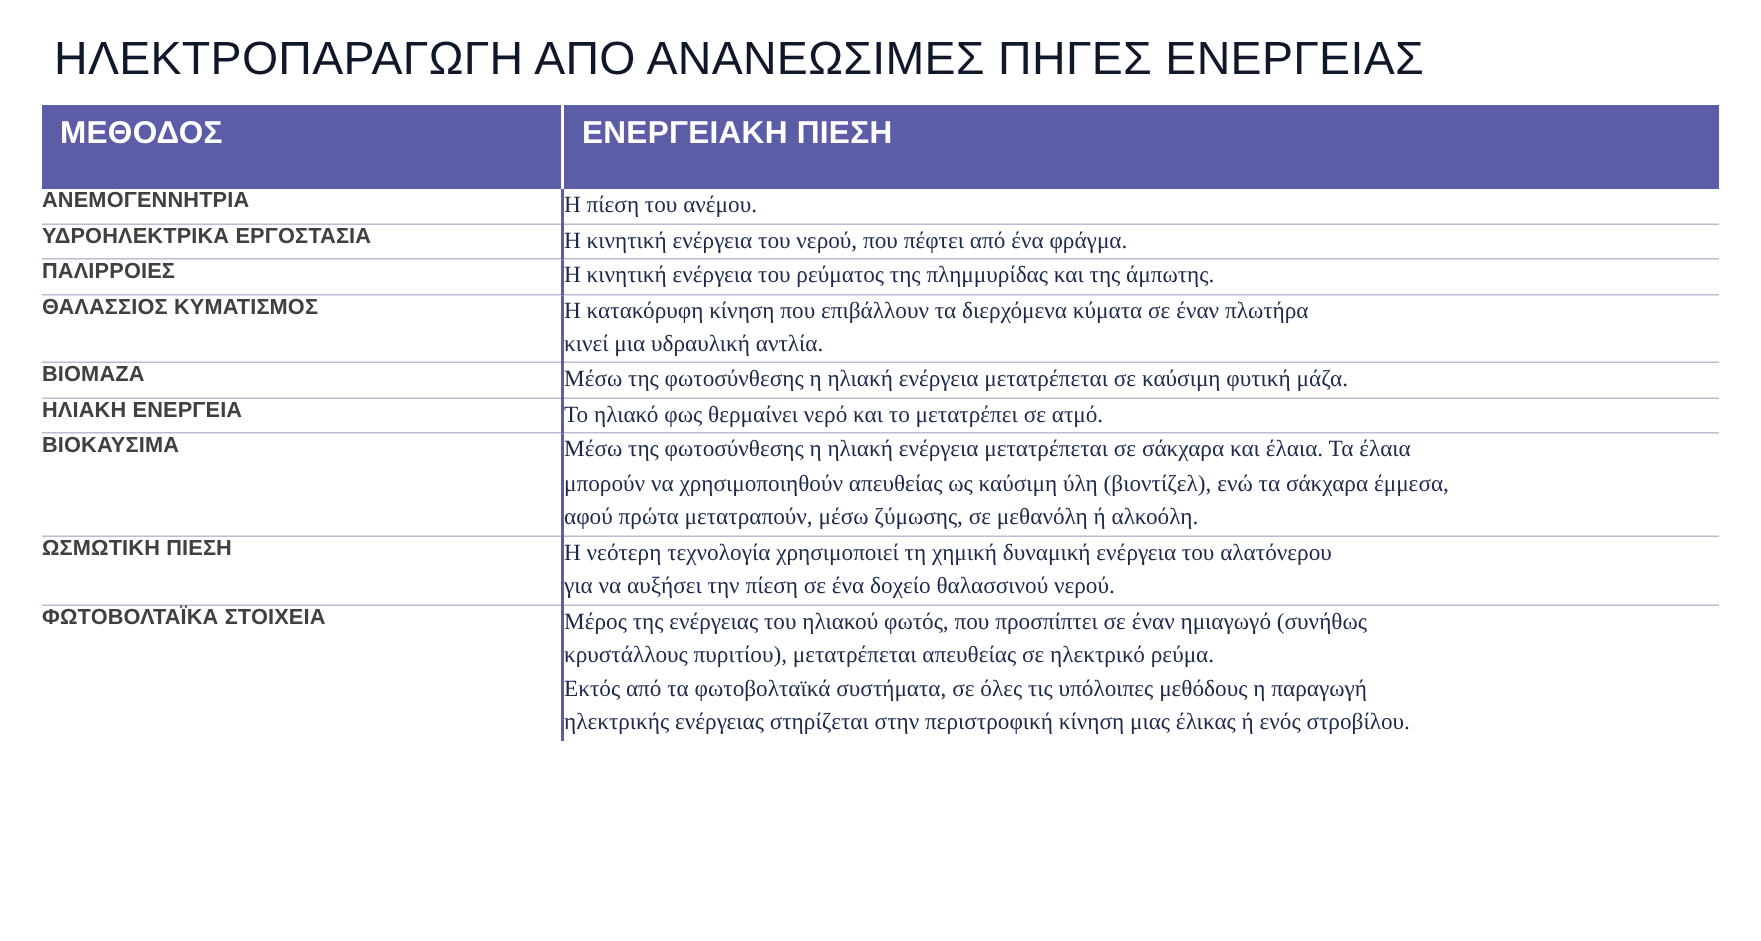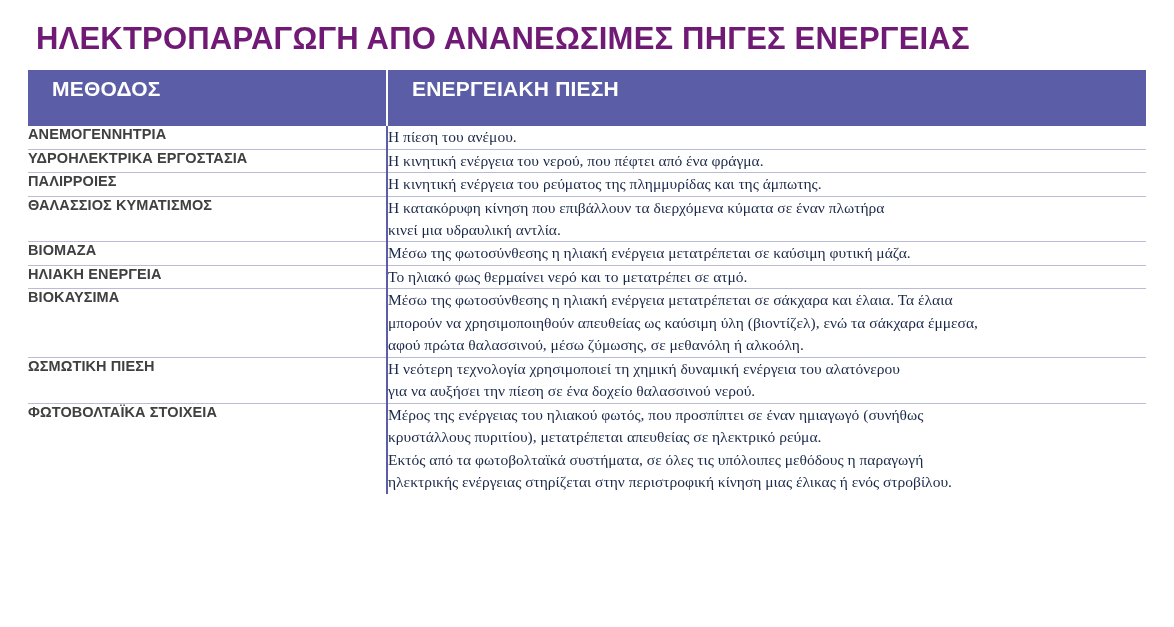--- a/index.html
+++ b/index.html
@@ -14,22 +14,22 @@
     overflow: hidden;
   }
   .page {
     position: relative;
     width: 1174px;
     height: 627px;
     box-sizing: border-box;
     padding: 18px 28px 0 28px;
   }
   .title {
-    color: #701a75;
-    font-weight: bold;
+    color: #0f172a;
+    font-weight: normal;
     font-size: 31px;
     letter-spacing: 0.2px;
     line-height: 1.1;
     padding: 4px 0 14px 8px;
     white-space: nowrap;
   }
   .table {
     width: 1118px;
     border-collapse: collapse;
     table-layout: fixed;
@@ -38,21 +38,21 @@
     vertical-align: top;
     padding: 0;
   }
   .head-row th {
     background: #5b5ea6;
     color: #ffffff;
     font-weight: bold;
     font-size: 21px;
     text-align: left;
     height: 43px;
-    padding: 7px 0 6px 24px;
+    padding: 7px 0 6px 12px;
     letter-spacing: 0.2px;
   }
   .head-row th.col-method {
     width: 334px;
     border-right: 2px solid #ffffff;
   }
   .method {
     width: 334px;
     color: #404040;
     font-weight: bold;
@@ -127,21 +127,21 @@
           <td class="method">ΗΛΙΑΚΗ ΕΝΕΡΓΕΙΑ</td>
           <td class="source">
             <span class="line">Το ηλιακό φως θερμαίνει νερό και το μετατρέπει σε ατμό.</span>
           </td>
         </tr>
         <tr>
           <td class="method">ΒΙΟΚΑΥΣΙΜΑ</td>
           <td class="source">
             <span class="line">Μέσω της φωτοσύνθεσης η ηλιακή ενέργεια μετατρέπεται σε σάκχαρα και έλαια. Τα έλαια</span>
             <span class="line">μπορούν να χρησιμοποιηθούν απευθείας ως καύσιμη ύλη (βιοντίζελ), ενώ τα σάκχαρα έμμεσα,</span>
-            <span class="line">αφού πρώτα θαλασσινού, μέσω ζύμωσης, σε μεθανόλη ή αλκοόλη.</span>
+            <span class="line">αφού πρώτα μετατραπούν, μέσω ζύμωσης, σε μεθανόλη ή αλκοόλη.</span>
           </td>
         </tr>
         <tr>
           <td class="method">ΩΣΜΩΤΙΚΗ ΠΙΕΣΗ</td>
           <td class="source">
             <span class="line">Η νεότερη τεχνολογία χρησιμοποιεί τη χημική δυναμική ενέργεια του αλατόνερου</span>
             <span class="line">για να αυξήσει την πίεση σε ένα δοχείο θαλασσινού νερού.</span>
           </td>
         </tr>
         <tr>

